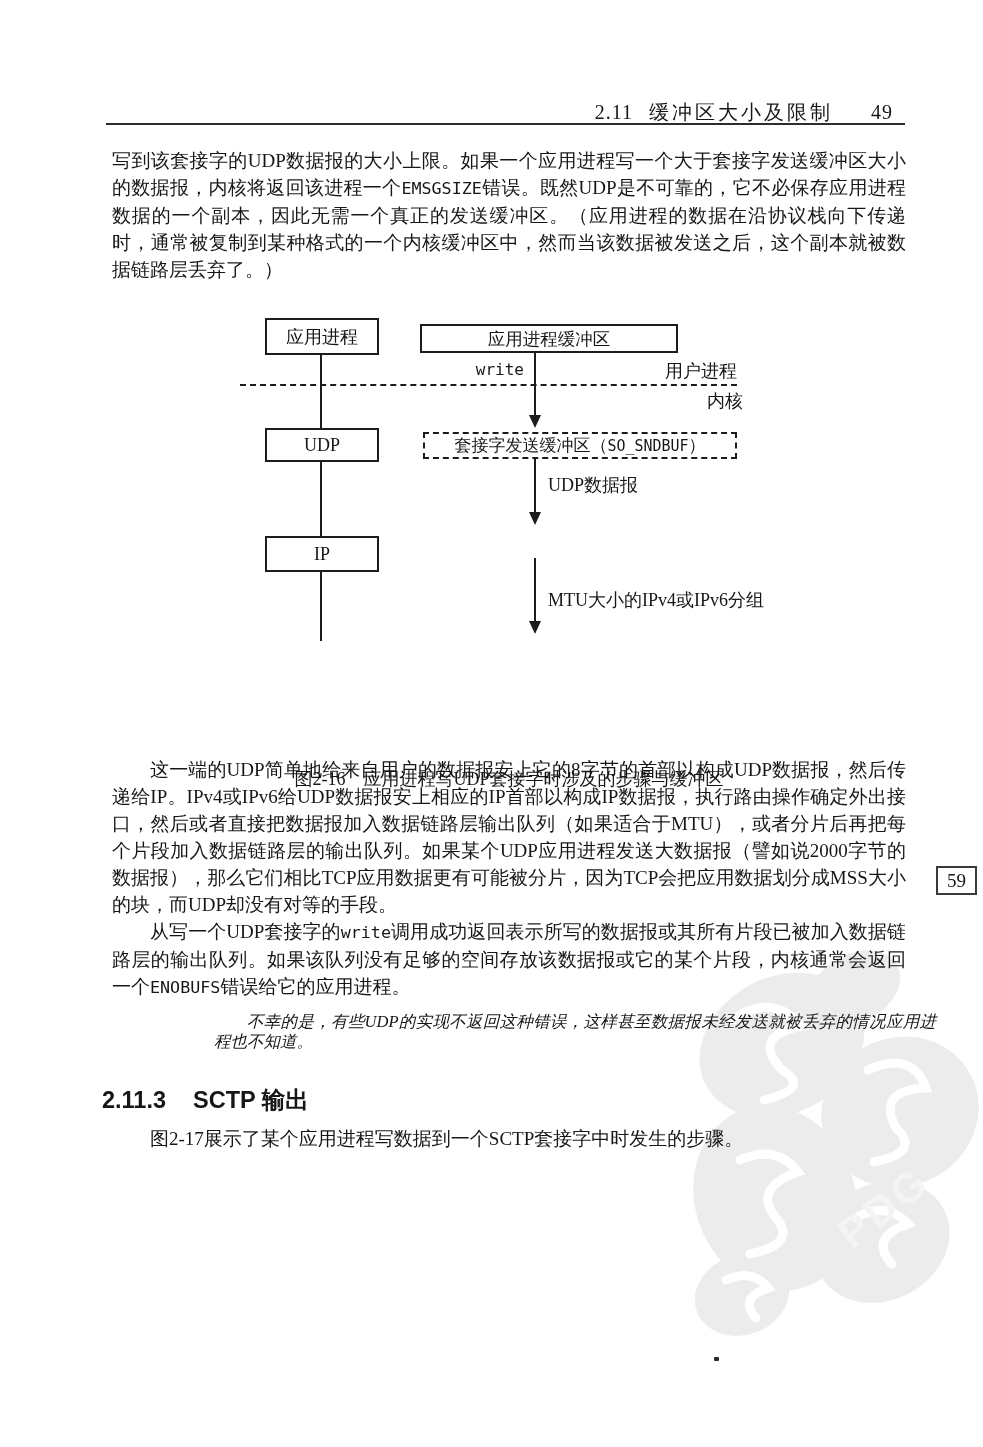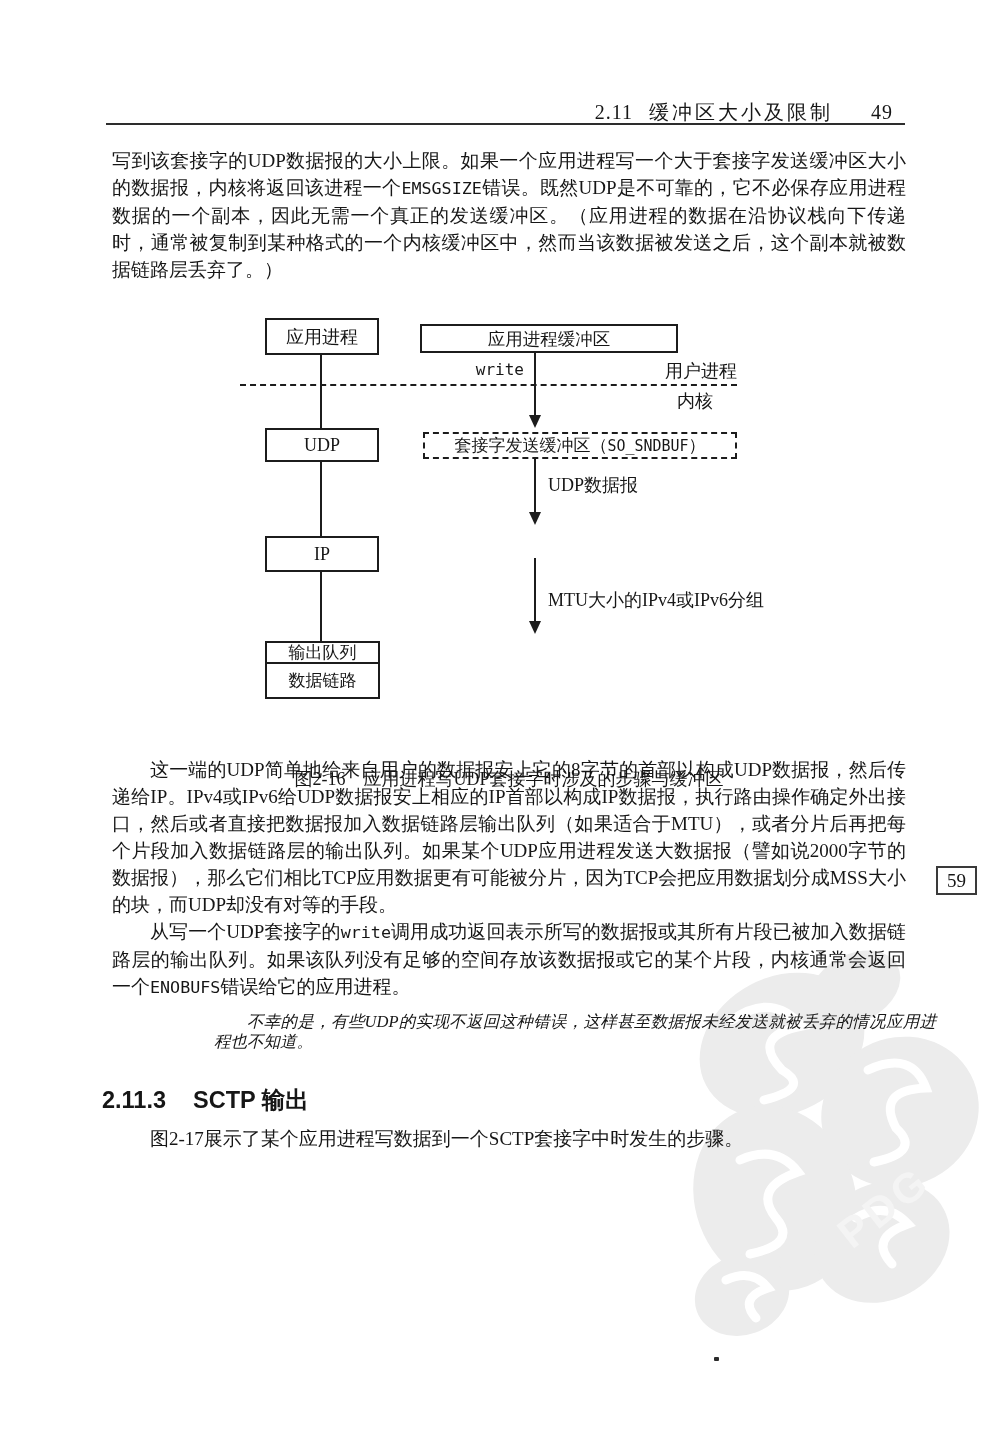--- a/index.html
+++ b/index.html
@@ -150,21 +150,21 @@
 
     <div class="flabel mono-lab right" style="left:420px; top:45px; width:104px">write</div>
 
     <div class="vline" style="left:320px; top:40px; height:73px"></div>
 
     <div class="vline" style="left:534px; top:38px; height:63px"></div>
     <div class="arrow-head" style="left:529px; top:100px"></div>
 
     <div class="dash-sep" style="left:240px; top:69px; width:497px"></div>
     <div class="flabel right" style="left:650px; top:44px; width:87px">用户进程</div>
-    <div class="flabel right" style="left:626px; top:74px; width:87px">内核</div>
+    <div class="flabel right" style="left:656px; top:74px; width:87px">内核</div>
 
     <div class="fbox" style="left:265px; top:113px; width:114px; height:34px">
       <span>UDP</span>
     </div>
     <div class="fbox dashed" style="left:423px; top:117px; width:314px; height:27px; font-size:17px">
       <span><span>套接字发送缓冲区（</span><span class="mono">SO_SNDBUF</span><span>）</span></span>
     </div>
 
     <div class="vline" style="left:320px; top:147px; height:74px"></div>
 
@@ -175,28 +175,20 @@
     <div class="fbox" style="left:265px; top:221px; width:114px; height:36px">
       <span>IP</span>
     </div>
 
     <div class="vline" style="left:320px; top:257px; height:69px"></div>
 
     <div class="vline" style="left:534px; top:243px; height:64px"></div>
     <div class="arrow-head" style="left:529px; top:306px"></div>
     <div class="flabel" style="left:548px; top:273px">MTU大小的IPv4或IPv6分组</div>
 
-    <div class="queue-box">
-      <div class="queue-cell top">
-        <span>输出队列</span>
-      </div>
-      <div class="queue-cell bottom">
-        <span>数据链路</span>
-      </div>
-    </div>
   </div>
 
   <div class="caption">
     <span class="cap-no">图2-16</span><span>应用进程写UDP套接字时涉及的步骤与缓冲区</span>
   </div>
 
   <div class="para indent" style="top:756px"><span>这一端的UDP简单地给来自用户的数据报安上它的8字节的首部以构成UDP数据报，然后传递给IP。IPv4或IPv6给UDP数据报安上相应的IP首部以构成IP数据报，执行路由操作确定外出接口，然后或者直接把数据报加入数据链路层输出队列（如果适合于MTU），或者分片后再把每个片段加入数据链路层的输出队列。如果某个UDP应用进程发送大数据报（譬如说2000字节的数据报），那么它们相比TCP应用数据更有可能被分片，因为TCP会把应用数据划分成MSS大小的块，而UDP却没有对等的手段。</span></div>
 
   <div class="para indent" style="top:918px"><span>从写一个UDP套接字的</span><span class="mono">write</span><span>调用成功返回表示所写的数据报或其所有片段已被加入数据链路层的输出队列。如果该队列没有足够的空间存放该数据报或它的某个片段，内核通常会返回一个</span><span class="mono">ENOBUFS</span><span>错误给它的应用进程。</span></div>
 

